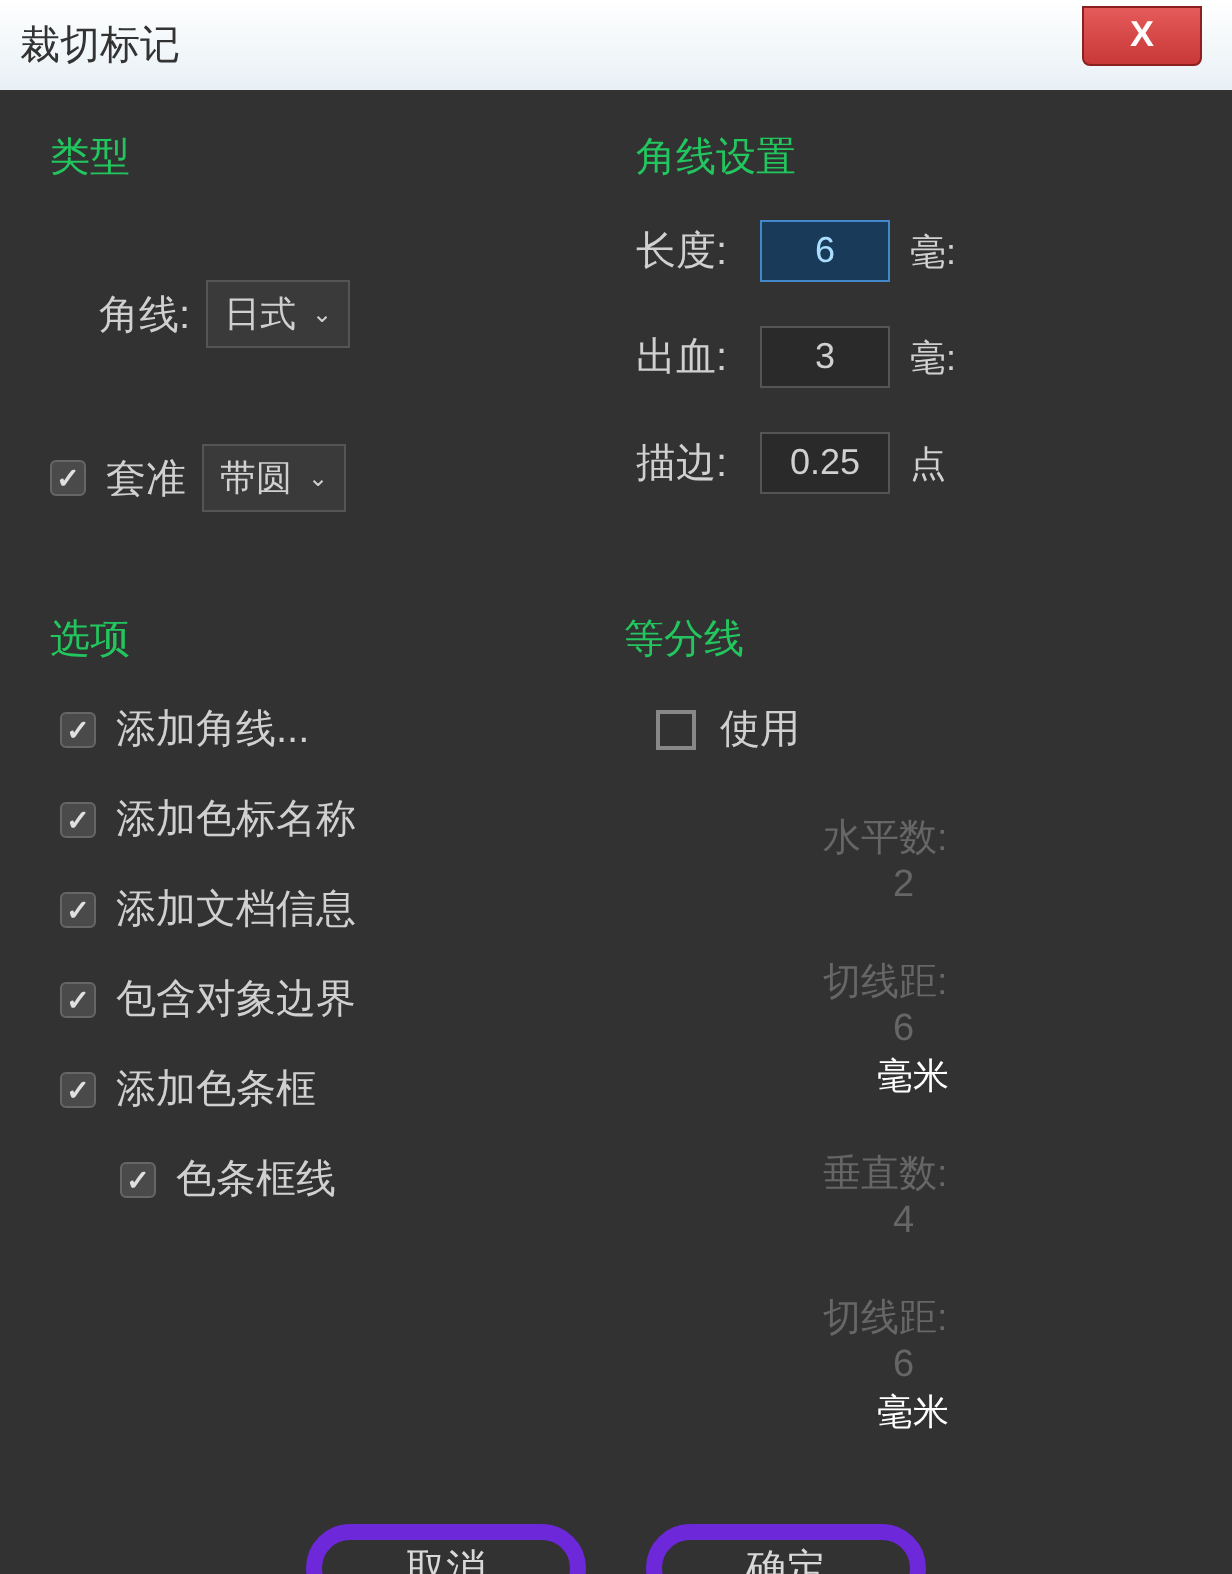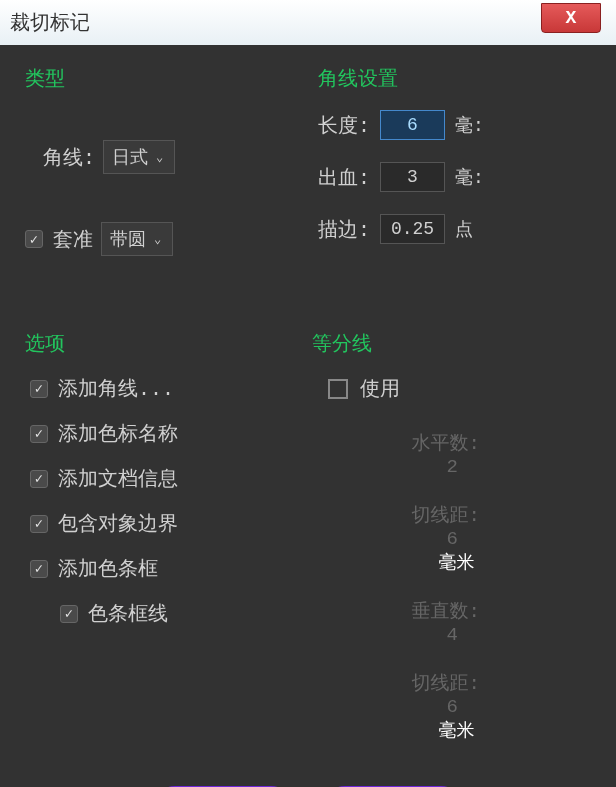--- a/index.html
+++ b/index.html
@@ -12,21 +12,20 @@
       background: #f0f0f0;
       width: 616px;
       height: 787px;
       overflow: hidden;
     }
     .window {
       width: 616px;
       height: 787px;
       background: linear-gradient(to bottom, #ffffff 0%, #e8f0f5 45px, #e8f0f5 45px);
       position: relative;
-      font-family: Liberation Mono, monospace;
     }
     .titlebar {
       height: 45px;
       background: linear-gradient(to bottom, #ffffff, #e8f0f5);
       display: flex;
       align-items: center;
       justify-content: space-between;
       padding: 0 0 0 10px;
       position: relative;
     }
@@ -151,21 +150,20 @@
       font-size: 20px;
       padding-left: 5px;
     }
     .options-row.indented {
       padding-left: 35px;
     }
     .mid-row {
       display: flex;
       gap: 8px;
       flex: 1;
-      margin-top: 24px;
     }
     .disabled {
       color: #666;
     }
     .disabled .unit {
       color: #ffffff;
     }
     .div-row {
       display: flex;
       align-items: center;

